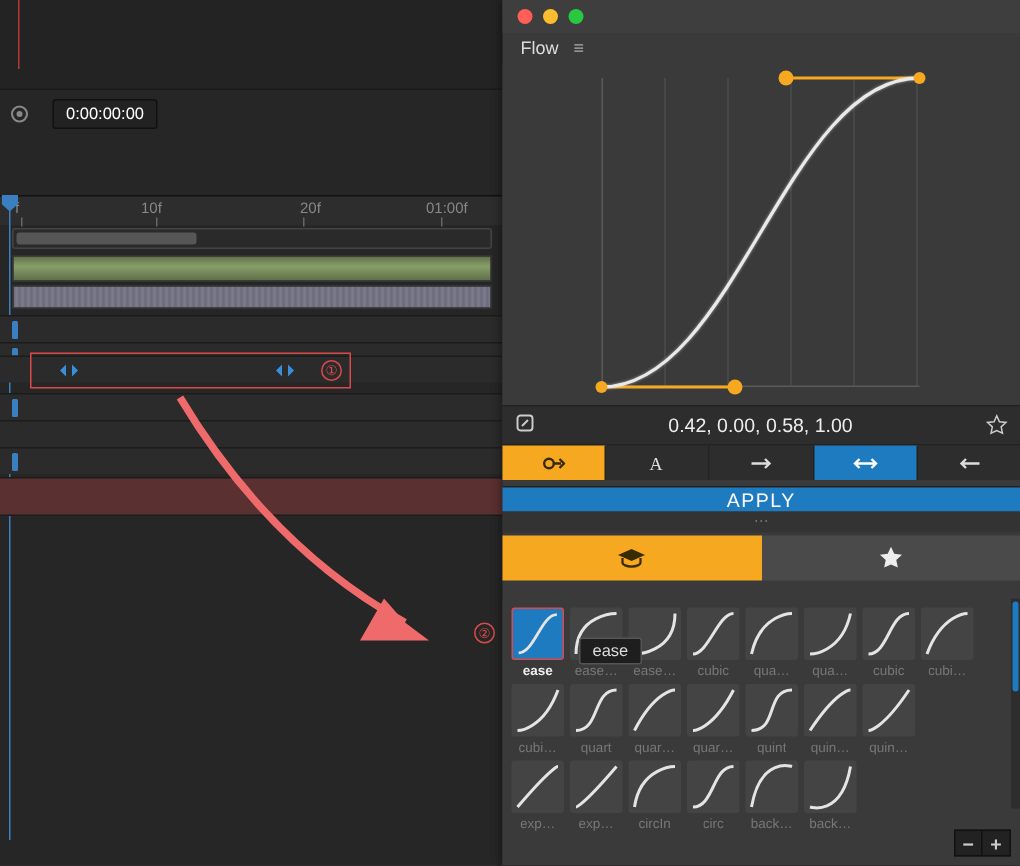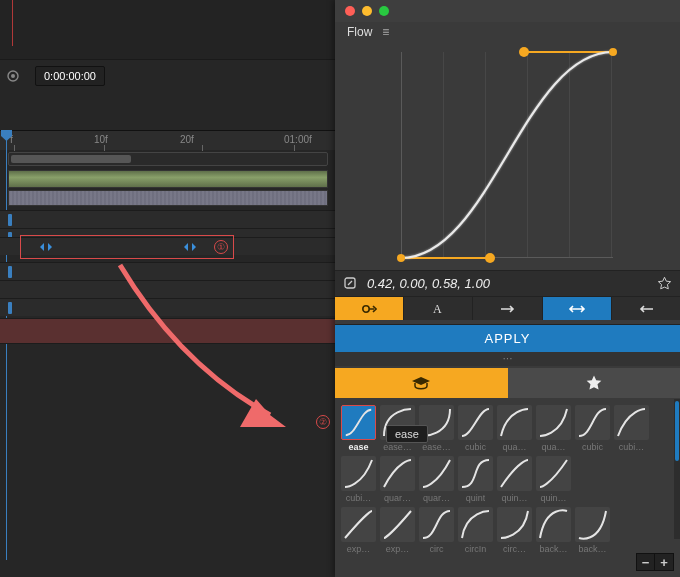--- a/index.html
+++ b/index.html
@@ -134,35 +134,35 @@
     background: repeating-linear-gradient(90deg, transparent 0, transparent 41px, #474747 41px, #474747 42px);
   }
   .ctrl-handle-line { stroke: #f6a821; stroke-width: 2; }
   .ctrl-point { fill: #f6a821; }
   .bz-curve { stroke: #e9e9e9; stroke-width: 2.2; fill: none; filter: drop-shadow(0 0 1px #fff8); }
   .values-row {
     height: 26px; background: #2d2d2d;
     display: flex; align-items: center; padding: 0 8px; gap: 10px;
     border-top: 1px solid #222;
   }
-  .vr-spacer { flex: 1; text-align: left; color: #eee; font-style: italic; font-size: 13px; }
+  .vr-spacer { flex: 1; text-align: center; color: #eee; font-size: 13px; }
   .star-outline svg { display: block; }
   .mode-row {
     height: 24px; display: flex; background: #2d2d2d; border-top: 1px solid #222;
   }
   .mode-btn {
     flex: 1; display: flex; align-items: center; justify-content: center;
     border-right: 1px solid #222;
   }
   .mode-btn:last-child { border-right: none; }
   .mb-yellow { background: #f6a821; color: #3a2a00; }
   .mb-dark { background: #2d2d2d; color: #ddd; }
   .mb-blue { background: #1f7bbf; color: #fff; }
   .apply-btn {
-    height: 28px; background: #1f7bbf; color: #fff;
+    height: 17px; background: #1f7bbf; color: #fff;
     display: flex; align-items: center; justify-content: center;
     font-size: 13px; letter-spacing: 1px; margin-top: 4px;
     border-top: 1px solid #222;
   }
   .dots-row {
     height: 14px; background: #333; color: #888; text-align: center;
     font-size: 10px; line-height: 14px;
   }
   .library-tabs {
     height: 30px; display: flex; margin-top: 2px;
@@ -230,21 +230,21 @@
     <svg viewBox="0 0 12 12">
         <circle cx="6" cy="6" r="5" fill="none" stroke="#888" stroke-width="1.4"></circle>
         <circle cx="6" cy="6" r="2" fill="#888"></circle>
       </svg>
   </span>
   <div class="timecode-box">0:00:00:00</div>
 
   <div class="tl-ruler">
     <span style="left:10px">f</span>
     <span style="left:94px">10f</span>
-    <span style="left:180px">20f</span>
+    <span style="left:200px">20f</span>
     <span style="left:284px">01:00f</span>
     <div class="tl-tick" style="left:14px"></div>
     <div class="tl-tick" style="left:104px"></div>
     <div class="tl-tick" style="left:202px"></div>
     <div class="tl-tick" style="left:294px"></div>
   </div>
 
   <div class="tl-playhead"></div>
   <div class="tl-scroll-h"></div>
   <div class="tl-wave"></div>
@@ -440,20 +440,26 @@
         </div>
         <div class="preset-row">
           <div class="preset">
             <div class="thumb"><svg viewBox="0 0 35 35">
                 <path d="M4 31 C 4 31 21 31 31 4" stroke="#e4e4e4" stroke-width="2" fill="none"></path>
               </svg></div>
             <div class="plabel">cubi…</div>
           </div>
           <div class="preset">
             <div class="thumb"><svg viewBox="0 0 35 35">
+                <path d="M4 31 C 20 31 15 4 31 4" stroke="#e4e4e4" stroke-width="2" fill="none"></path>
+              </svg></div>
+            <div class="plabel">quart</div>
+          </div>
+          <div class="preset">
+            <div class="thumb"><svg viewBox="0 0 35 35">
                 <path d="M4 31 C 18 4 31 4 31 4" stroke="#e4e4e4" stroke-width="2" fill="none"></path>
               </svg></div>
             <div class="plabel">quar…</div>
           </div>
           <div class="preset">
             <div class="thumb"><svg viewBox="0 0 35 35">
                 <path d="M4 31 C 4 31 17 31 31 4" stroke="#e4e4e4" stroke-width="2" fill="none"></path>
               </svg></div>
             <div class="plabel">quar…</div>
           </div>
@@ -484,35 +490,29 @@
             <div class="plabel">exp…</div>
           </div>
           <div class="preset">
             <div class="thumb"><svg viewBox="0 0 35 35">
                 <path d="M4 31 C 4 31 8 31 31 4" stroke="#e4e4e4" stroke-width="2" fill="none"></path>
               </svg></div>
             <div class="plabel">exp…</div>
           </div>
           <div class="preset">
             <div class="thumb"><svg viewBox="0 0 35 35">
+                <path d="M4 31 C 8 4 31 4 31 4" stroke="#e4e4e4" stroke-width="2" fill="none"></path>
+              </svg></div>
+            <div class="plabel">circIn</div>
+          </div>
+          <div class="preset">
+            <div class="thumb"><svg viewBox="0 0 35 35">
                 <path d="M4 31 C 18 31 17 4 31 4" stroke="#e4e4e4" stroke-width="2" fill="none"></path>
               </svg></div>
             <div class="plabel">circ</div>
-          </div>
-          <div class="preset">
-            <div class="thumb"><svg viewBox="0 0 35 35">
-                <path d="M4 31 C 8 4 31 4 31 4" stroke="#e4e4e4" stroke-width="2" fill="none"></path>
-              </svg></div>
-            <div class="plabel">circIn</div>
-          </div>
-          <div class="preset">
-            <div class="thumb"><svg viewBox="0 0 35 35">
-                <path d="M4 31 C 4 31 27 31 31 4" stroke="#e4e4e4" stroke-width="2" fill="none"></path>
-              </svg></div>
-            <div class="plabel">circ…</div>
           </div>
           <div class="preset">
             <div class="thumb"><svg viewBox="0 0 35 35">
                 <path d="M4 31 C 10 -3 31 4 31 4" stroke="#e4e4e4" stroke-width="2" fill="none"></path>
               </svg></div>
             <div class="plabel">back…</div>
           </div>
           <div class="preset">
             <div class="thumb"><svg viewBox="0 0 35 35">
                 <path d="M4 31 C 4 31 25 38 31 4" stroke="#e4e4e4" stroke-width="2" fill="none"></path>

